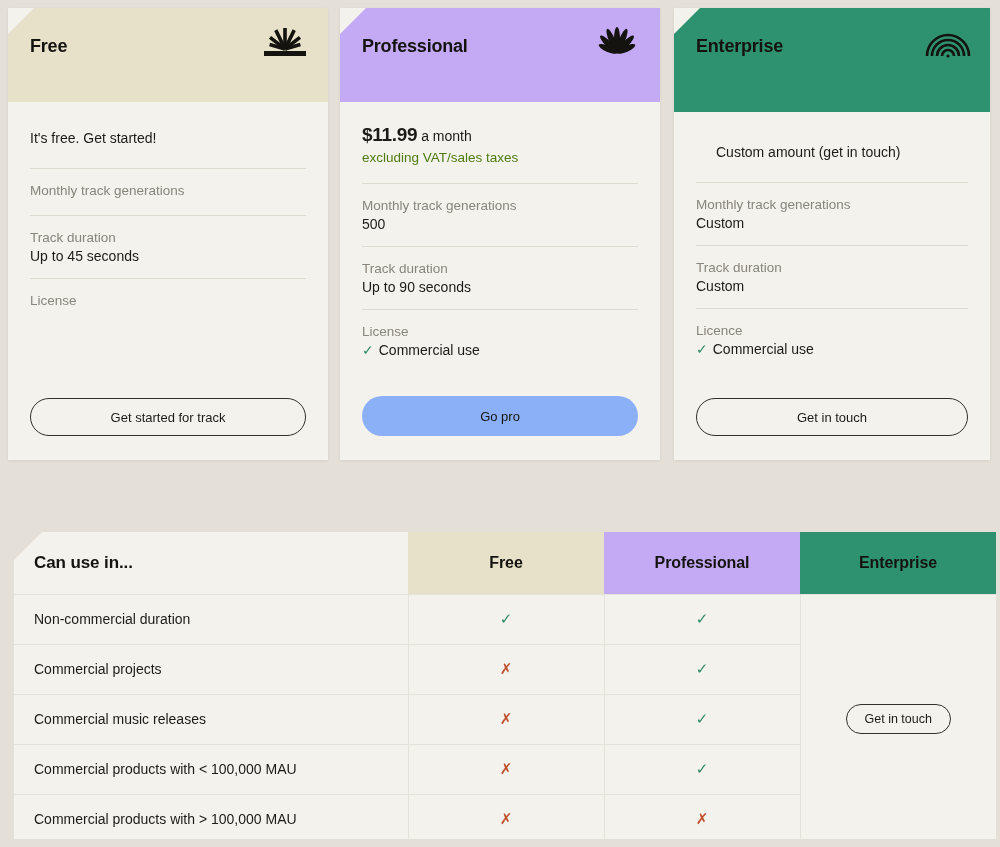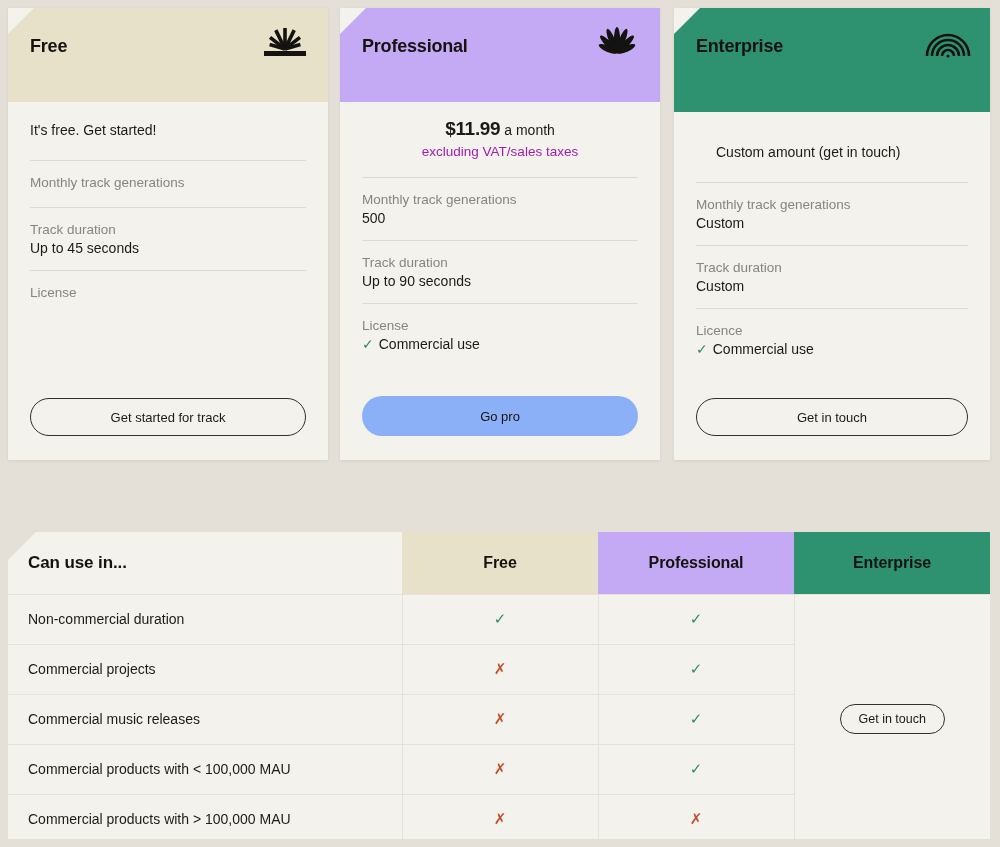--- a/index.html
+++ b/index.html
@@ -74,31 +74,31 @@
     position: absolute;
     left: 0;
     right: 0;
     top: 94px;
     bottom: 0;
     padding: 0 22px;
   }
   .card-ent .card-body { top: 104px; }
 
   .lead {
-    padding-top: 20px;
+    padding-top: 28px;
     padding-bottom: 22px;
     font-size: 14px;
     color: #1c1b17;
   }
-  .card-pro .lead { padding-top: 16px; padding-bottom: 18px; text-align: center; }
+  .card-pro .lead { padding-top: 22px; padding-bottom: 18px; }
   .card-ent .lead { padding-top: 32px; padding-bottom: 22px; margin-left: 20px; }
 
   .price-line { font-size: 14px; color: #1c1b17; margin-bottom: 4px; }
   .price-amount { font-size: 19px; font-weight: bold; letter-spacing: -0.3px; }
-  .price-note { font-size: 13.5px; color: #a21caf; }
+  .price-note { font-size: 13.5px; color: #4d7c0f; }
 
   .divider { height: 1px; background: #dedad0; }
 
   .feature {
     padding: 14px 0 14px 0;
   }
   .feature-label {
     font-size: 13.5px;
     color: #88857c;
     margin-bottom: 3px;
@@ -132,21 +132,21 @@
     background: #8cb0f7;
     border: none;
     color: #14130f;
     height: 40px;
     border-radius: 20px;
   }
 
   
   .table-wrap {
     position: absolute;
-    left: 8px;
+    left: 14px;
     top: 532px;
     width: 982px;
     height: 307px;
     background: #f4f2ed;
     box-shadow: 0 1px 3px rgba(0,0,0,0.06);
     clip-path: polygon(28px 0, 100% 0, 100% 100%, 0 100%, 0 28px);
   }
 
   .ctable {
     width: 100%;

